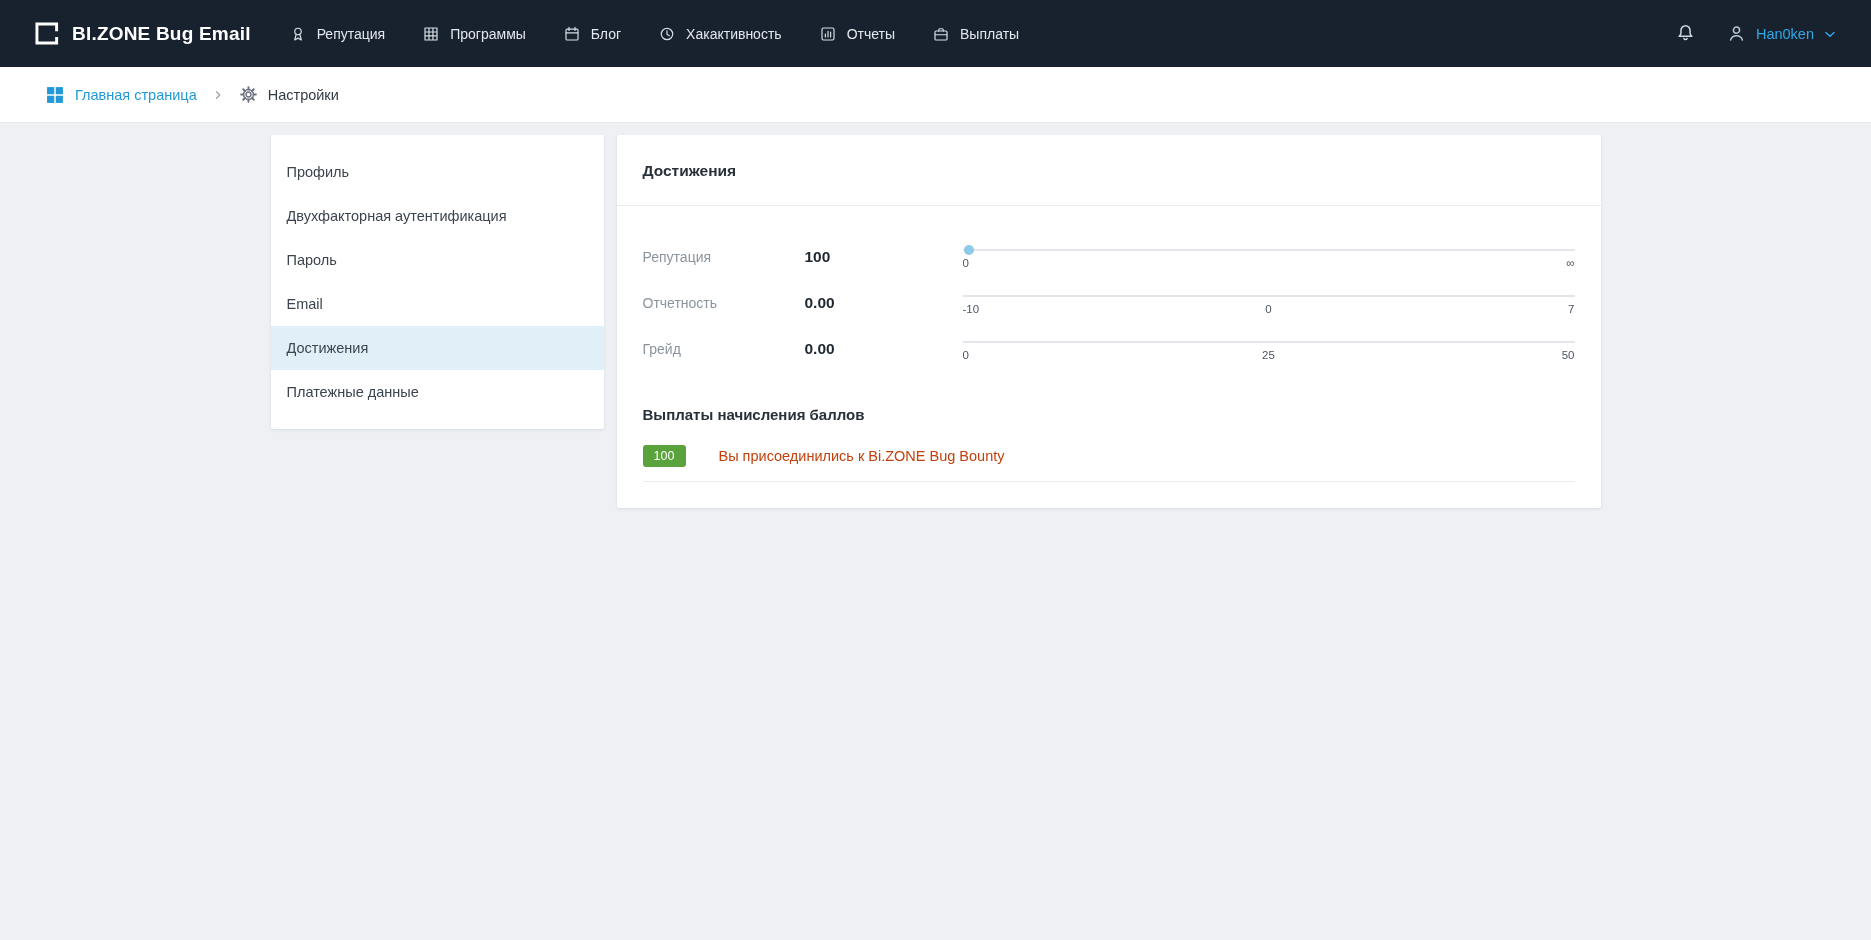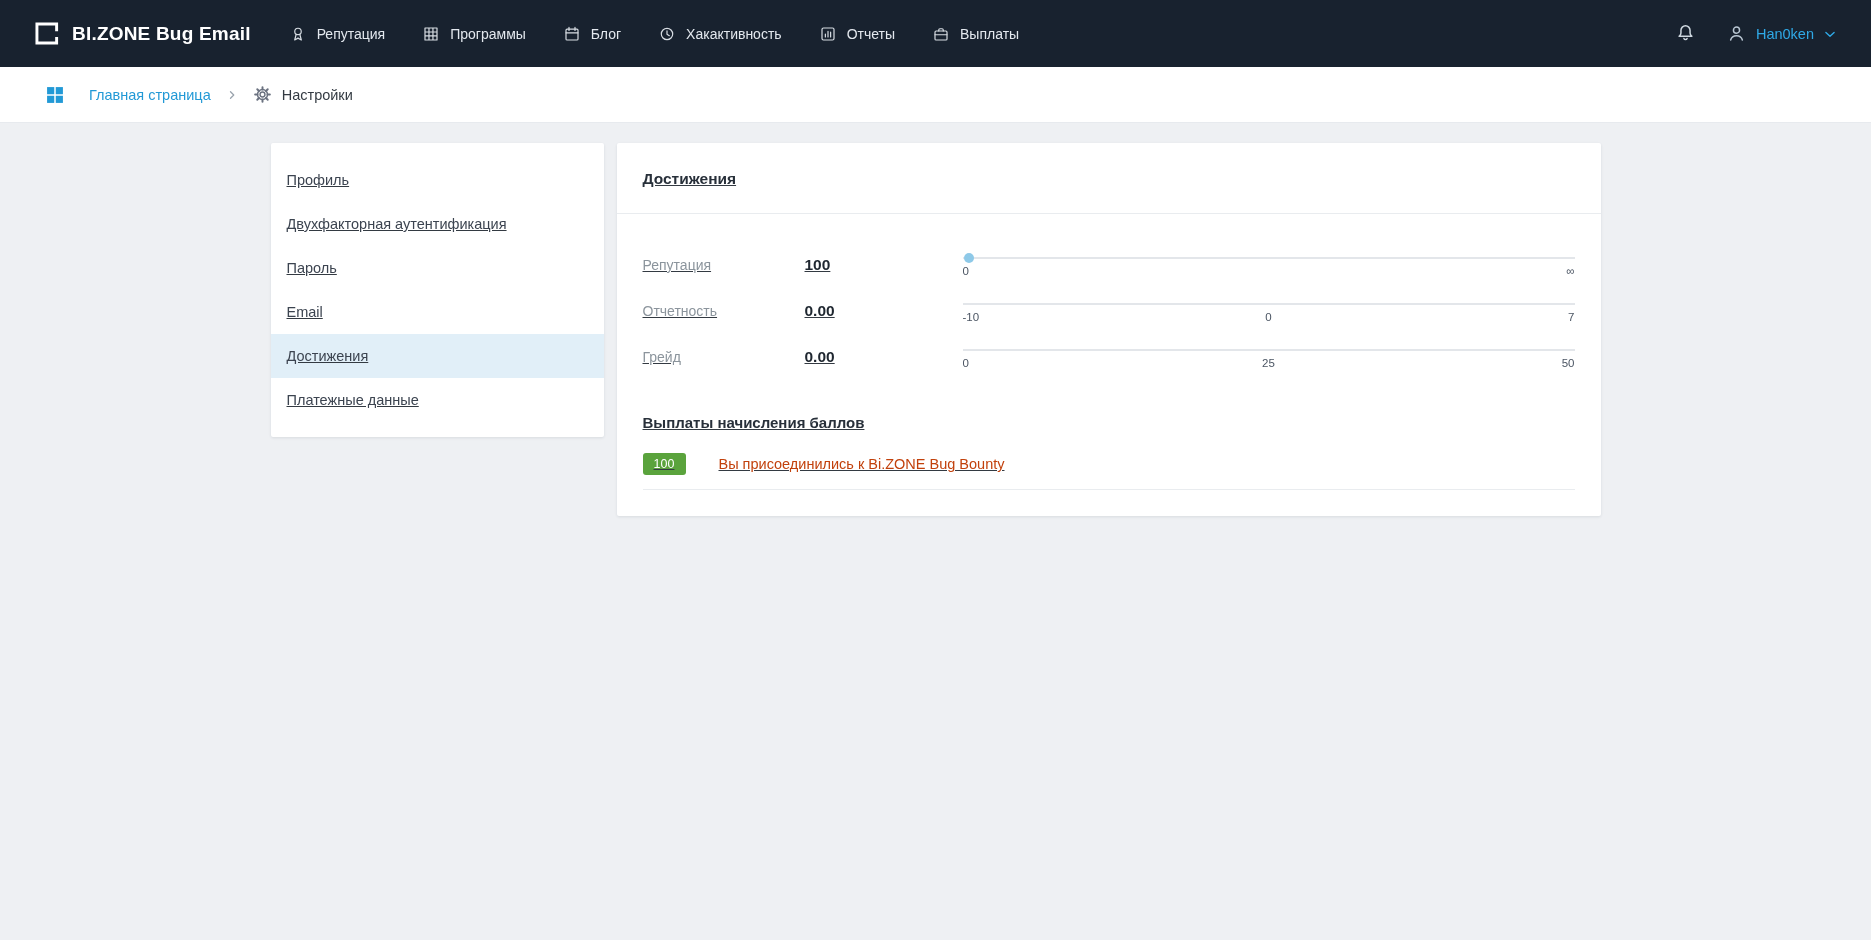--- a/index.html
+++ b/index.html
@@ -45,28 +45,28 @@
   
   .breadcrumb-bar {
     height: 56px;
     background: #ffffff;
     border-bottom: 1px solid #e7eaee;
     display: flex;
     align-items: center;
     padding: 0 45px;
     gap: 12px;
   }
-  .crumb-home { display: flex; align-items: center; gap: 24px; cursor: pointer; }
+  .crumb-home { display: flex; align-items: center; gap: 10px; cursor: pointer; }
   .crumb-home-label { color: #2299d6; font-size: 14.5px; }
   .crumb-sep { display: flex; align-items: center; margin: 0 3px; }
   .crumb-current { display: flex; align-items: center; gap: 10px; }
   .crumb-current-label { color: #333a42; font-size: 14.5px; }
 
   
-  .content { padding-top: 20px; text-decoration: underline; }
+  .content { padding-top: 12px; }
   .layout {
     width: 1330px;
     margin: 0 auto;
     display: flex;
     align-items: flex-start;
     gap: 13px;
   }
   .card {
     background: #ffffff;
     border-radius: 2px;

